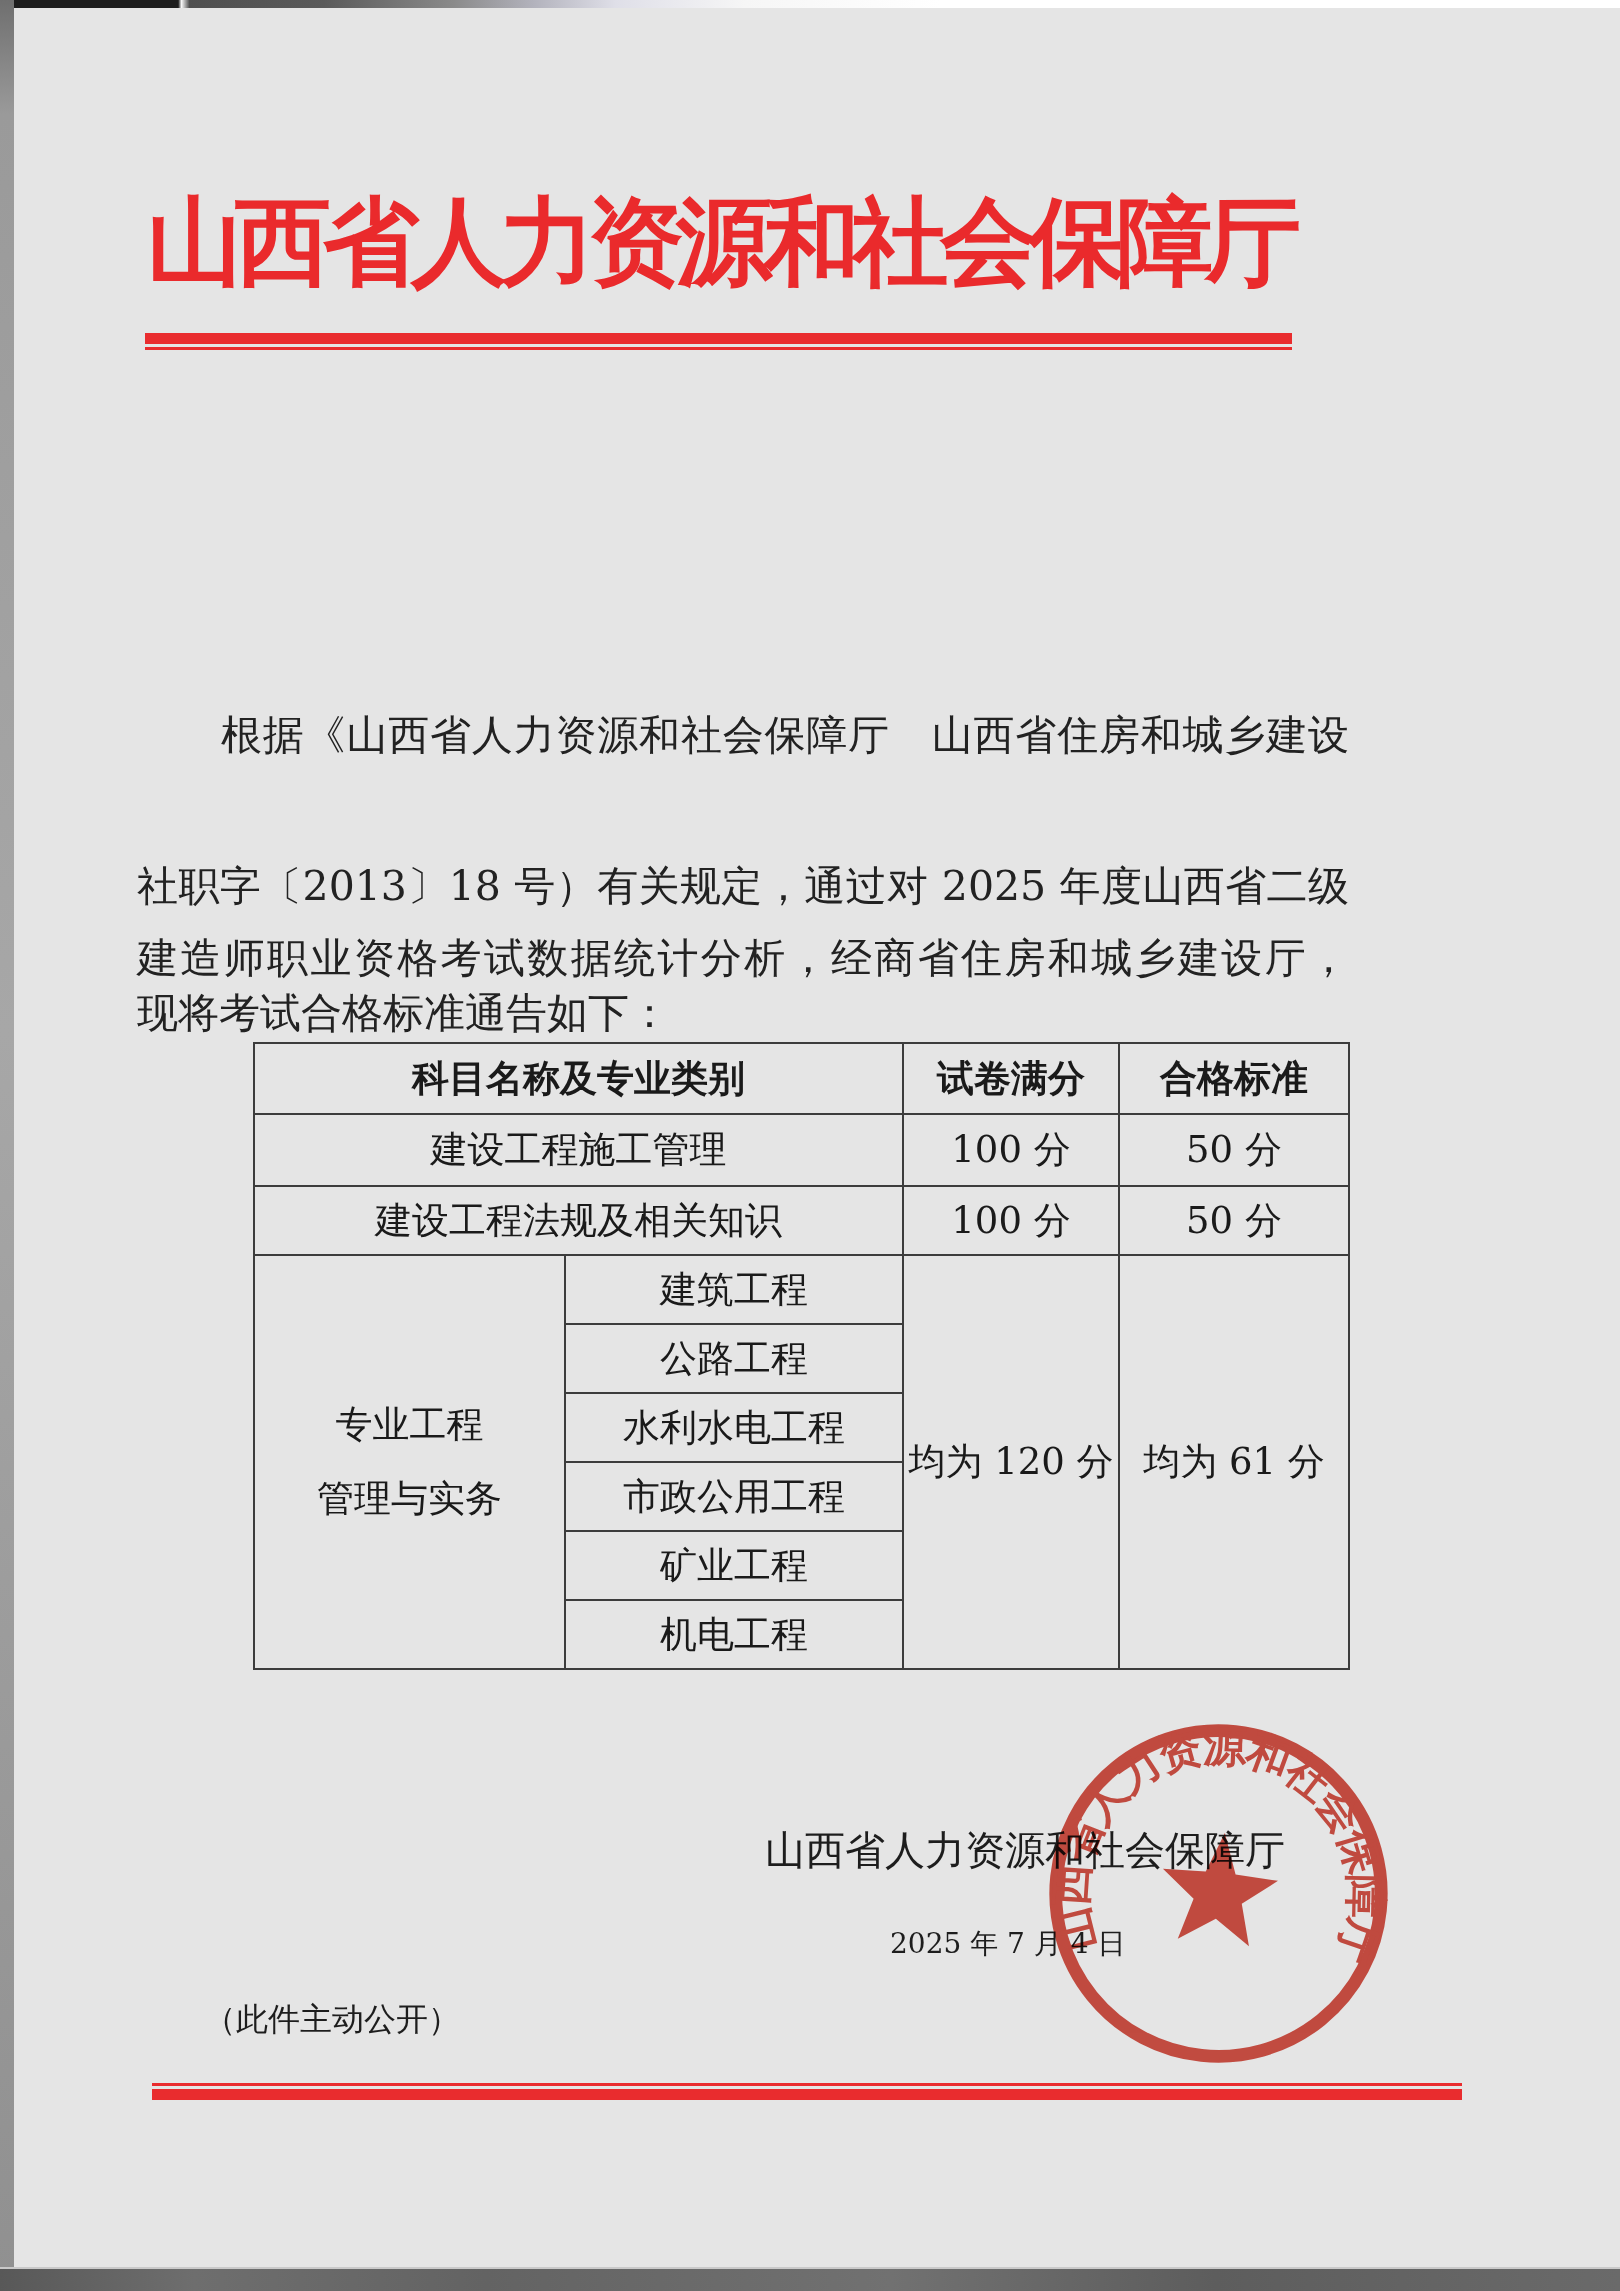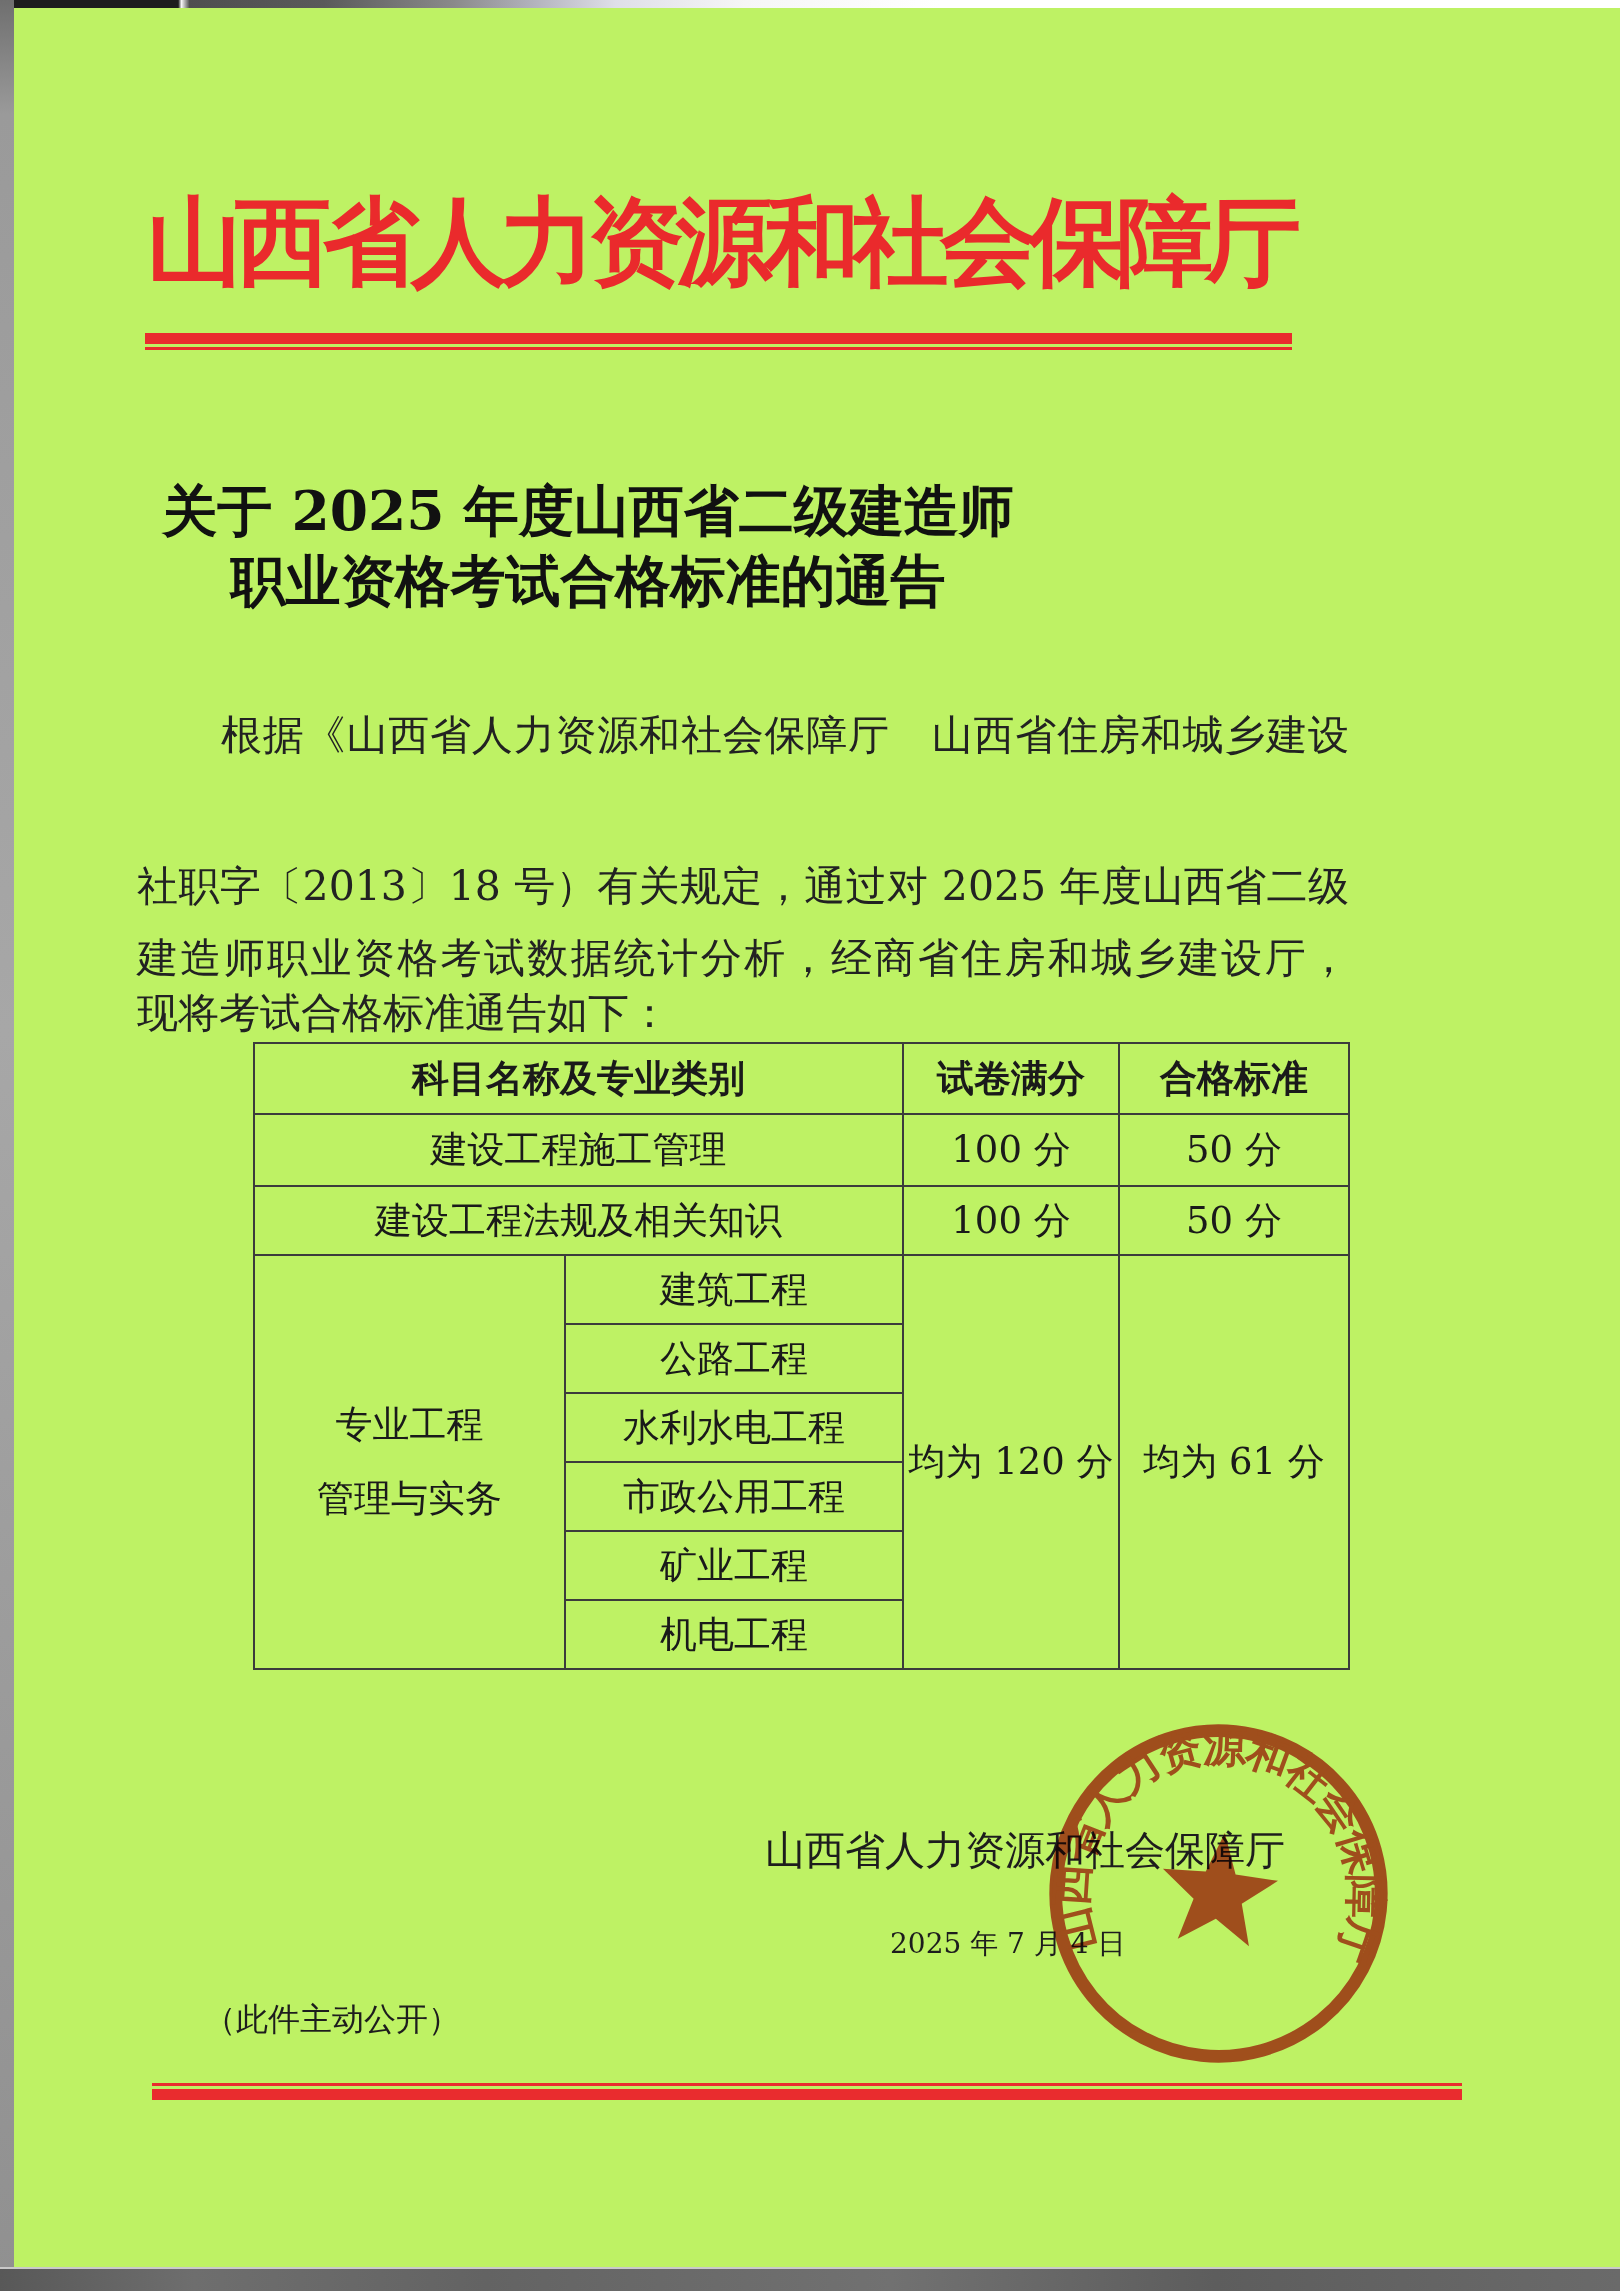--- a/index.html
+++ b/index.html
@@ -1,17 +1,17 @@
 <!DOCTYPE html>
 <html><head>
 <meta charset="utf-8">
 <style>
   html,body { margin:0; padding:0; background:#ffffff; }
   .stage {
-    position:relative; width:1620px; height:2292px; background:#bef264;
+    position:relative; width:1620px; height:2292px; background:#e5e5e5;
     overflow:hidden; font-family:"DejaVu Serif","Liberation Serif",serif;
     color:#1d1d1d;
   }
   
   .edge-top { position:absolute; left:0; top:0; width:100%; height:7.8px;
     background:linear-gradient(90deg,#1d1d1d 0,#1d1d1d 11%,#f7f7f7 11.2%,#4f4f4f 11.7%,#5a5a5a 20%,#8a8a8a 28%,#b3b3bd 33%,#dfdfe8 38%,#f6f6f6 46%,#ffffff 58%); }
   .edge-left { position:absolute; left:0; top:0; width:13.7px; height:100%;
     background:linear-gradient(180deg,#6f6f6f 0,#9a9a9a 5%,#a7a7a7 45%,#909090 100%); }
   .edge-bottom { position:absolute; left:0; top:2267px; width:100%; height:24.5px;
     border-top:2px solid #c9c9c9;
@@ -76,24 +76,20 @@
   <div class="edge-left"></div>
   <div class="edge-bottom"></div>
 
   <div class="letterhead">山西省人力资源和社会保障厅</div>
   <div class="rule rule-top">
     <div class="bar bar-thick"></div>
       <div class="bar bar-gap"></div>
       <div class="bar bar-thin"></div>
   </div>
 
-  <div class="doc-title">
-    <div>关于 2025 年度山西省二级建造师</div>
-    <div>职业资格考试合格标准的通告</div>
-  </div>
 
   <div class="bline just b1">根据《山西省人力资源和社会保障厅　山西省住房和城乡建设</div>
   <div class="bline just b3">社职字〔2013〕18 号）有关规定，通过对 2025 年度山西省二级</div>
   <div class="bline just b4">建造师职业资格考试数据统计分析，经商省住房和城乡建设厅，</div>
   <div class="bline b5">现将考试合格标准通告如下：</div>
 
   <table class="standards">
     <colgroup>
         <col style="width:311px">
         <col style="width:338px">

